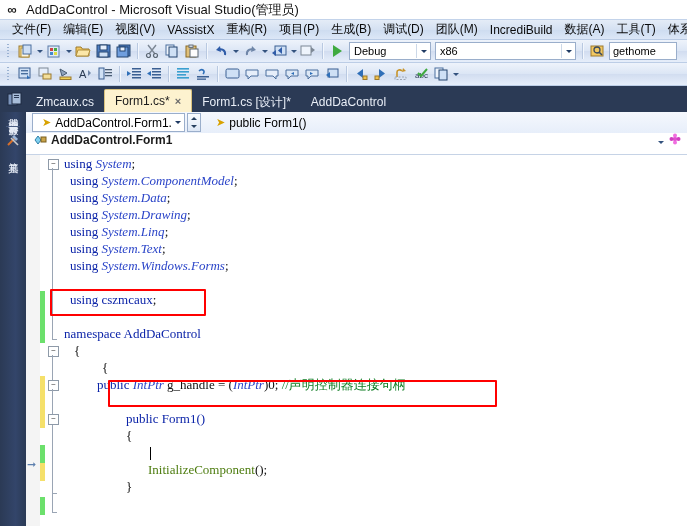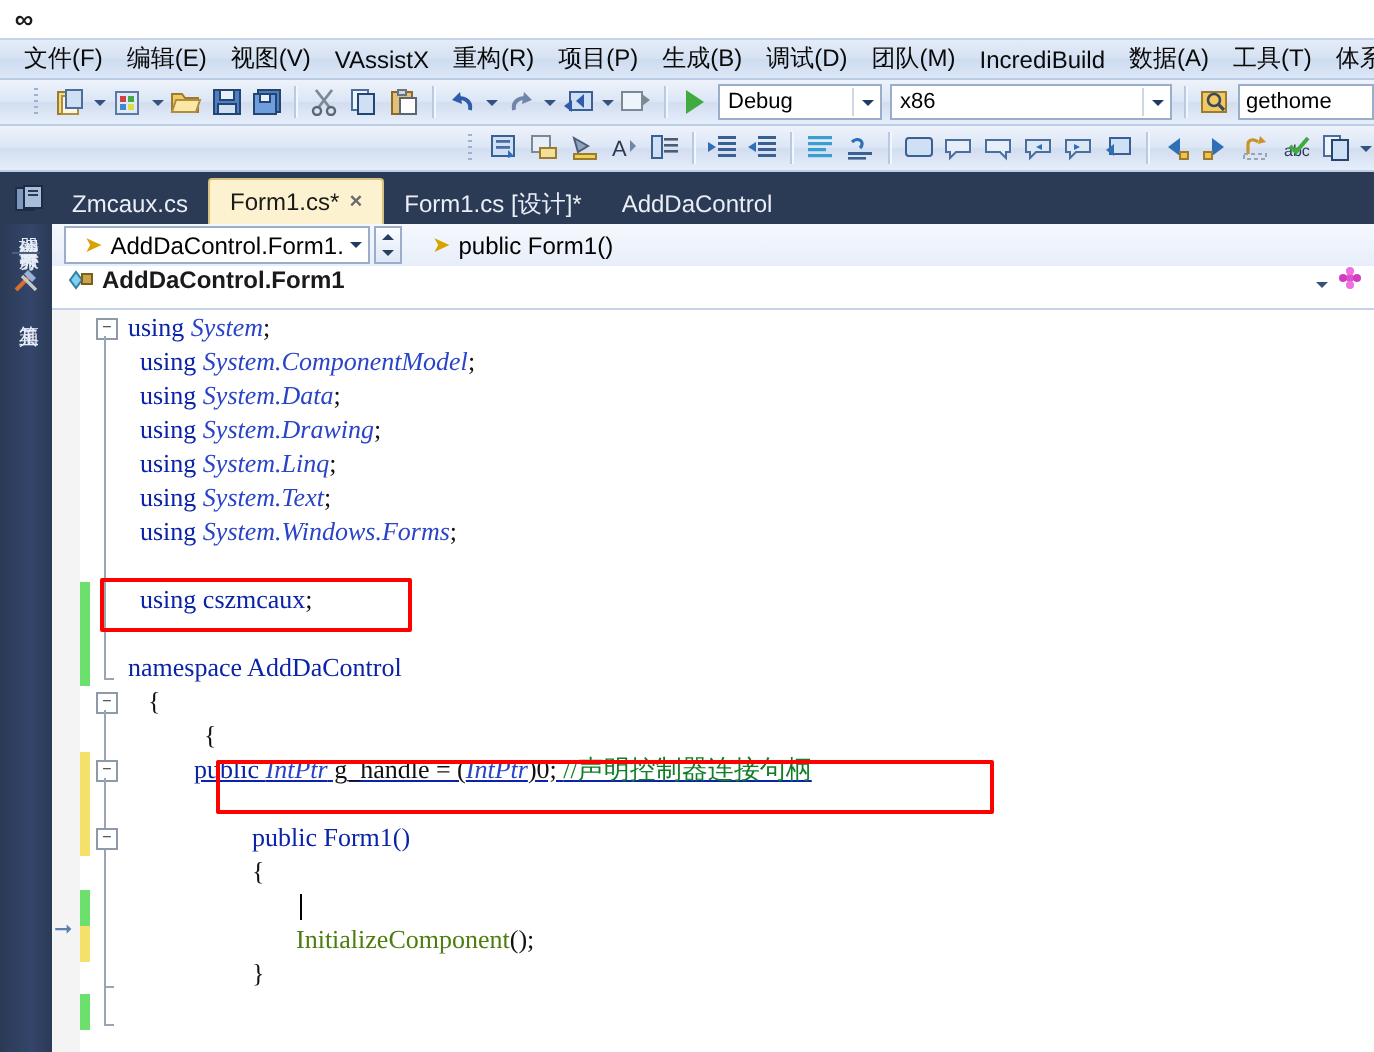--- a/index.html
+++ b/index.html
@@ -30,21 +30,21 @@
     padding-left:6px;overflow:hidden;
   }
   .menu-item{
     padding:1px 6px;font-size:12px;color:#0a0a0a;white-space:nowrap;cursor:default;text-align:right;
   }
 
   
   .toolbar{
     height:22px;display:flex;align-items:center;
     background:linear-gradient(to bottom,#eef3fb 0%,#dce6f5 48%,#d2ddf0 52%,#e6eefa 100%);
-    border-bottom:1px solid #bccde6;padding-left:2px;overflow:hidden;justify-content:flex-end;
+    border-bottom:1px solid #bccde6;padding-left:2px;overflow:hidden;
   }
   .grip{width:7px;height:16px;margin:0 3px;position:relative;}
   .grip:before{
     content:"";position:absolute;left:2px;top:1px;width:2px;height:14px;
     background:repeating-linear-gradient(to bottom,#9bb2d2 0 1px,transparent 1px 3px);
   }
   .tsep{width:1px;height:16px;background:#b9c9e1;margin:0 4px;box-shadow:1px 0 0 #f3f7fd;}
   .tbtn{
     width:20px;height:19px;display:flex;align-items:center;justify-content:center;
     position:relative;cursor:default;
@@ -192,20 +192,21 @@
   .caretbar{position:absolute;width:1px;background:#000;}
   .arrowmark{position:absolute;color:#5d7fae;font-size:11px;}
 </style>
 </head>
 <body>
 
 <div class="app">
 
   <div class="titlebar">
     <span class="tb-icon">∞</span>
+    <span class="tb-title">AddDaControl - Microsoft Visual Studio(管理员)</span>
   </div>
 
   <div class="menubar">
     <div class="menu-item">文件(F)</div>
     <div class="menu-item">编辑(E)</div>
     <div class="menu-item">视图(V)</div>
     <div class="menu-item">VAssistX</div>
     <div class="menu-item">重构(R)</div>
     <div class="menu-item">项目(P)</div>
     <div class="menu-item">生成(B)</div>
@@ -622,21 +623,21 @@
       <div class="cline" style="padding-left:10px;"><span class="kw">using </span><span class="ty">System.Drawing</span><span class="pn">;</span></div>
       <div class="cline" style="padding-left:10px;"><span class="kw">using </span><span class="ty">System.Linq</span><span class="pn">;</span></div>
       <div class="cline" style="padding-left:10px;"><span class="kw">using </span><span class="ty">System.Text</span><span class="pn">;</span></div>
       <div class="cline" style="padding-left:10px;"><span class="kw">using </span><span class="ty">System.Windows.Forms</span><span class="pn">;</span></div>
       <div class="cline">&nbsp;</div>
       <div class="cline" style="padding-left:10px;"><span class="kw">using cszmcaux</span><span class="pn">;</span></div>
       <div class="cline">&nbsp;</div>
       <div class="cline" style="padding-left:4px;"><span class="kw">namespace AddDaControl</span></div>
       <div class="cline" style="padding-left:14px;"><span class="pl">{</span></div>
       <div class="cline" style="padding-left:42px;"><span class="pl">{</span></div>
-      <div class="cline" style="padding-left:37px;text-decoration:underline;"><span class="kw">public </span><span class="ty">IntPtr</span><span class="pn"> g_handle = (</span><span class="ty">IntPtr</span><span class="pn">)0; </span><span class="cm">//声明控制器连接句柄</span></div>
+      <div class="cline" style="padding-left:37px;"><span class="kw">public </span><span class="ty">IntPtr</span><span class="pn"> g_handle = (</span><span class="ty">IntPtr</span><span class="pn">)0; </span><span class="cm">//声明控制器连接句柄</span></div>
       <div class="cline">&nbsp;</div>
       <div class="cline" style="padding-left:66px;"><span class="kw">public Form1()</span></div>
       <div class="cline" style="padding-left:66px;"><span class="pl">{</span></div>
       <div class="cline" style="padding-left:88px;">&nbsp;</div>
       <div class="cline" style="padding-left:88px;"><span class="fn">InitializeComponent</span><span class="pn">();</span></div>
       <div class="cline" style="padding-left:66px;"><span class="pl">}</span></div>
 
     </div>
 
     <div class="redbox" style="left:24px;top:134px;width:152px;height:23px;"></div>

